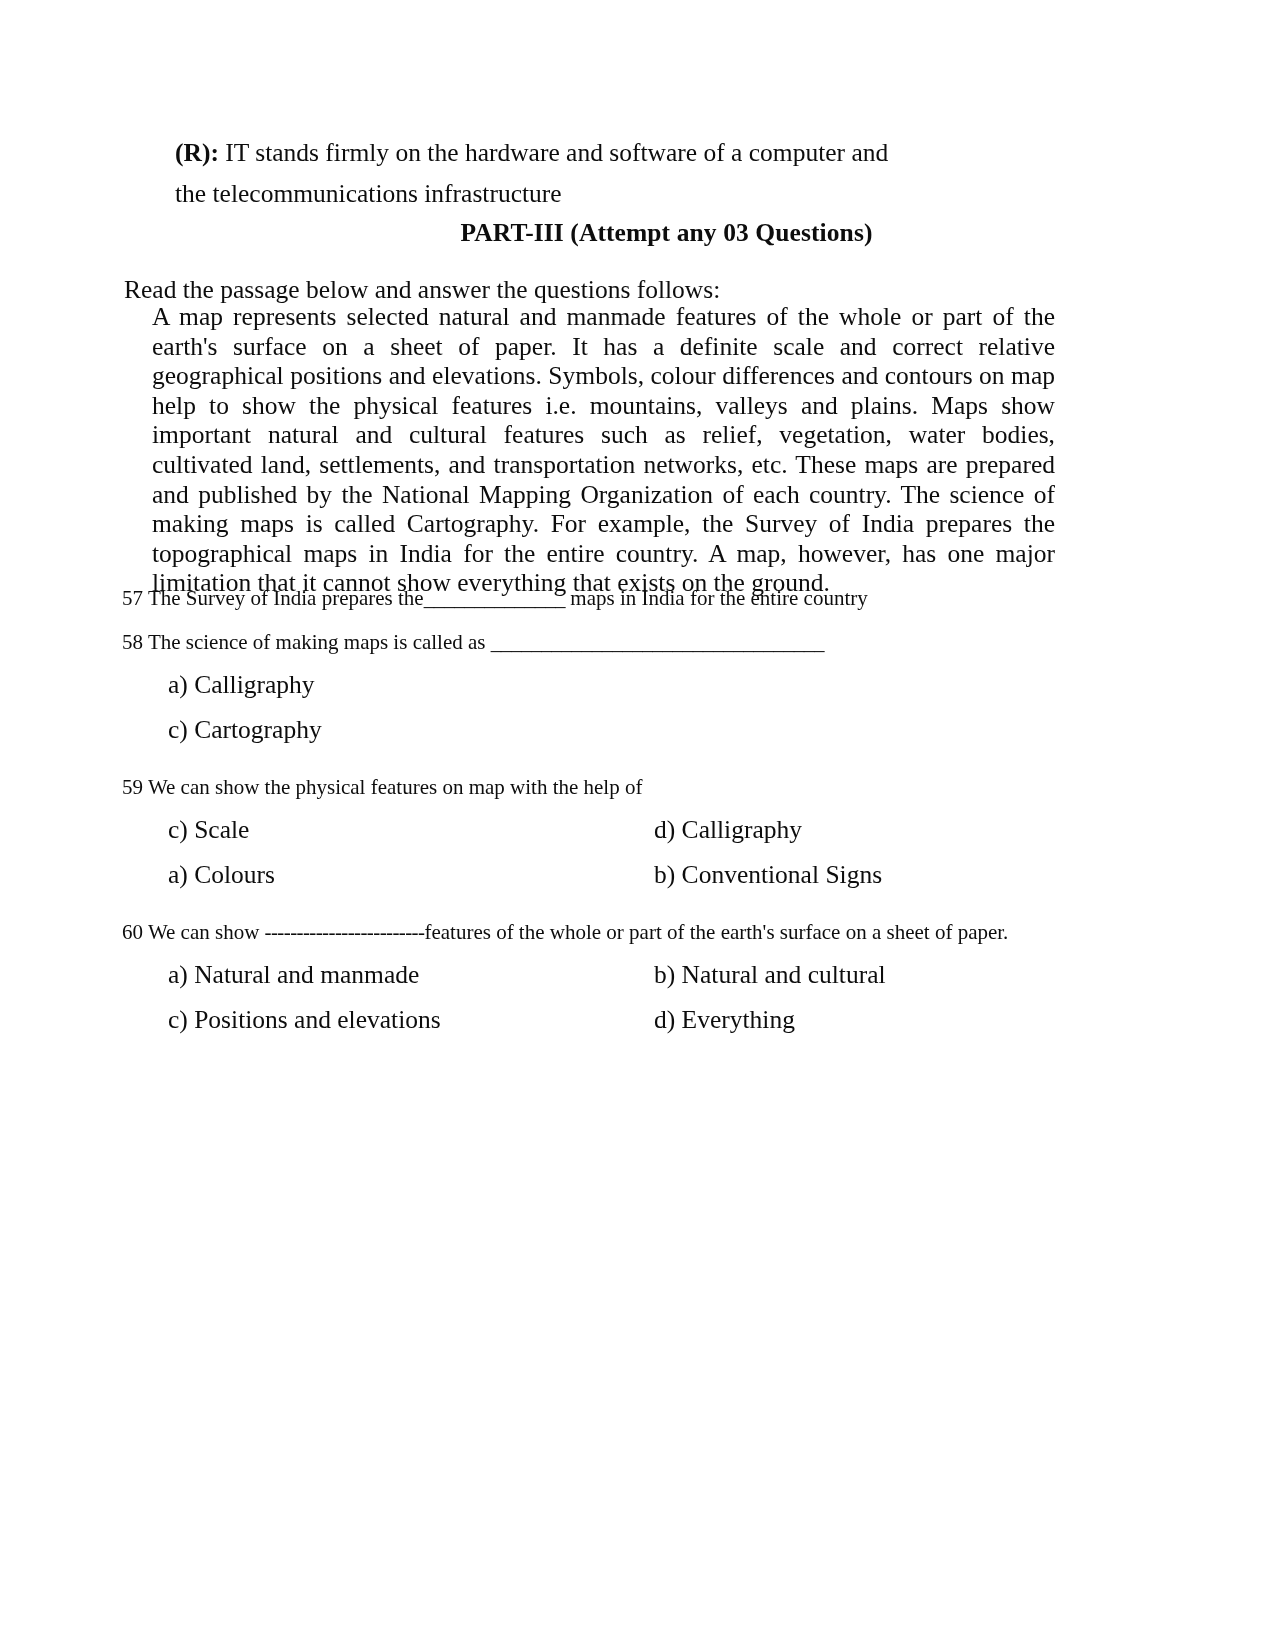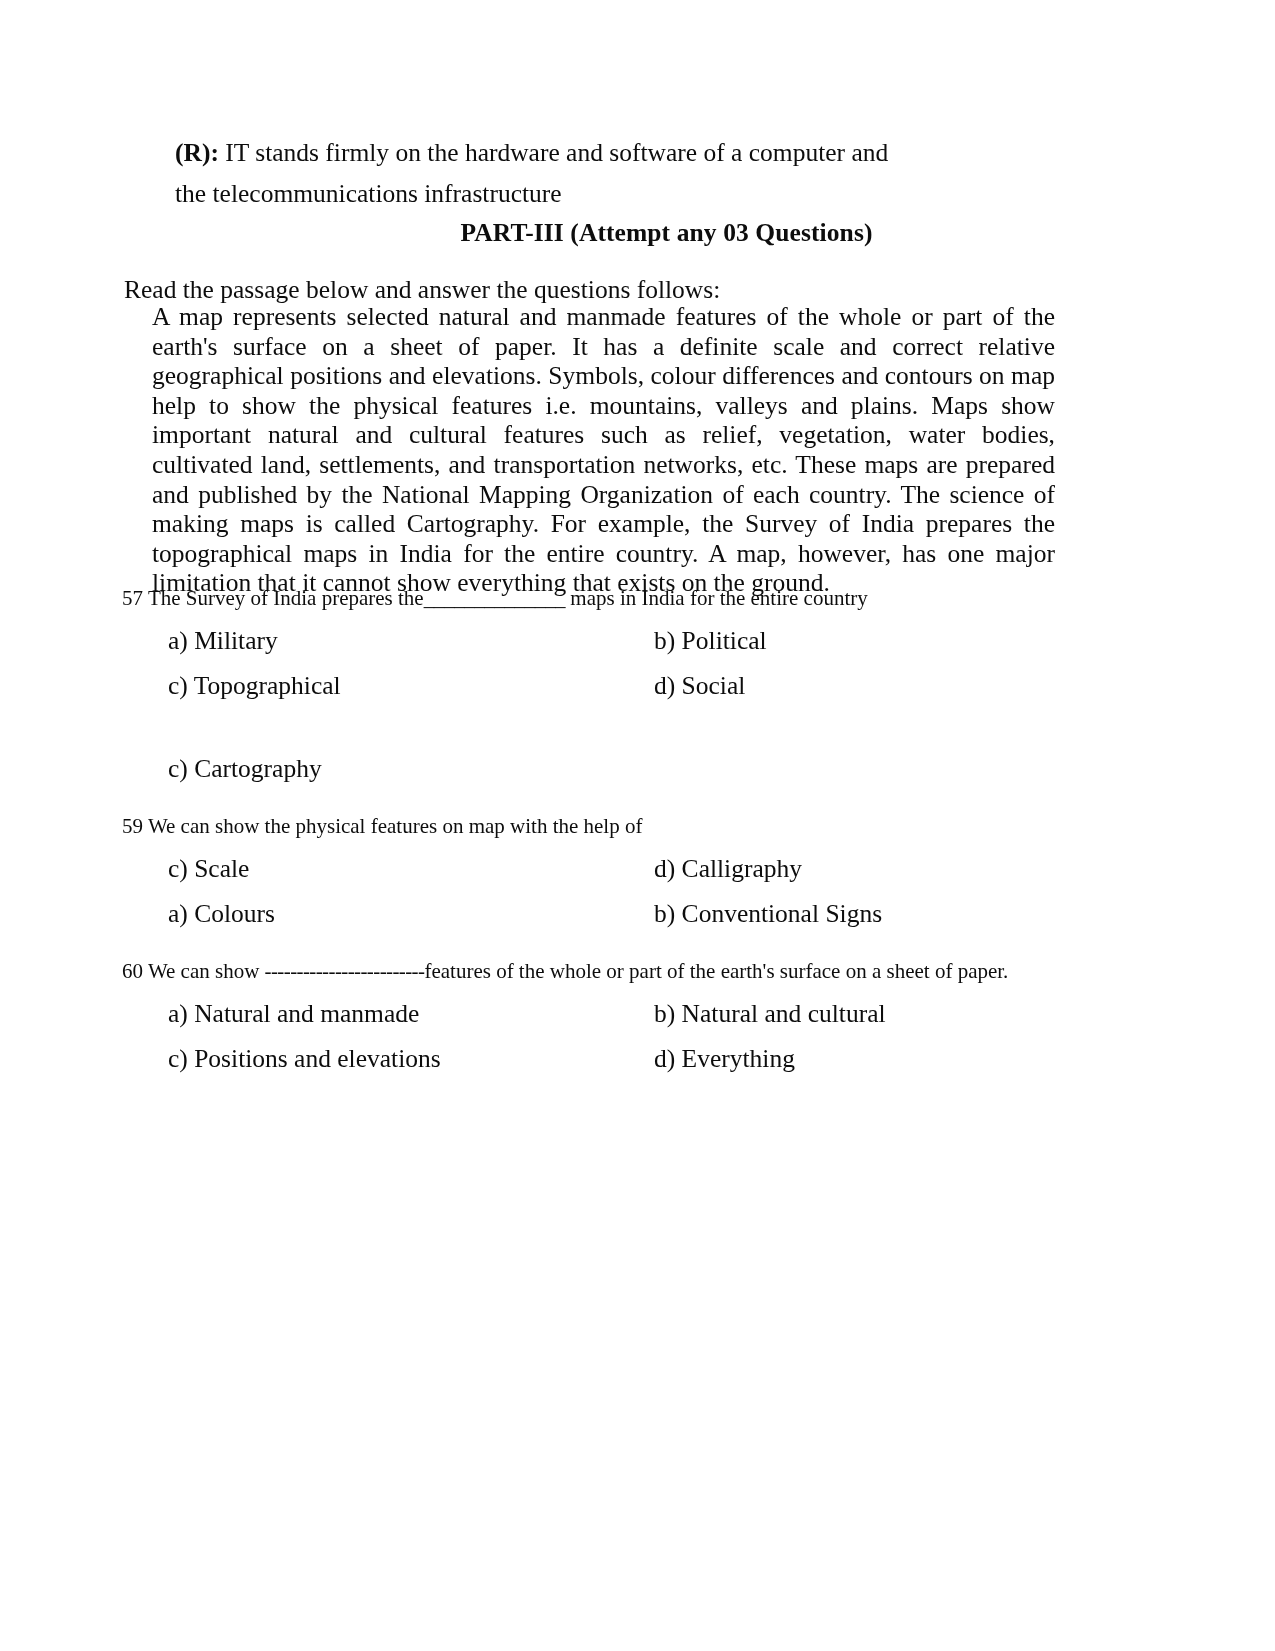--- a/index.html
+++ b/index.html
@@ -131,37 +131,32 @@
 
   <div class="passage">A map represents selected natural and manmade features of the whole or part of the earth's surface on a sheet of paper. It has a definite scale and correct relative geographical positions and elevations. Symbols, colour differences and contours on map help to show the physical features i.e. mountains, valleys and plains. Maps show important natural and cultural features such as relief, vegetation, water bodies, cultivated land, settlements, and transportation networks, etc. These maps are prepared and published by the National Mapping Organization of each country. The science of making maps is called Cartography. For example, the Survey of India prepares the topographical maps in India for the entire country. A map, however, has one major limitation that it cannot show everything that exists on the ground.</div>
 
   <div class="questions">
 
     <div class="qblock">
       <div class="qtext">
         <span>57</span>
         <span>The Survey of India prepares the</span><span class="blank-underscore">______________</span><span> maps in India for the entire country</span>
       </div>
+    </div>
+
+    <div class="q-gap"></div>
+
+    <div class="qblock">
+      <div class="qtext">
+        <span>58</span>
+        <span>The science of making maps is called as </span><span class="blank-underscore">_________________________________</span><span></span>
+      </div>
       <div class="options">
         <div class="opt-row">
-          <div class="opt-left">a) Military</div>
-          <div class="opt-right">b) Political</div>
-        </div>
-        <div class="opt-row">
-          <div class="opt-left">c) Topographical</div>
-          <div class="opt-right">d) Social</div>
-        </div>
-      </div>
-    </div>
-
-    <div class="q-gap"></div>
-
-    <div class="qblock">
-      <div class="options">
-        <div class="opt-row">
+          <div class="opt-left">a) Calligraphy</div>
         </div>
         <div class="opt-row">
           <div class="opt-left">c) Cartography</div>
         </div>
       </div>
     </div>
 
     <div class="q-gap"></div>
 
     <div class="qblock">

